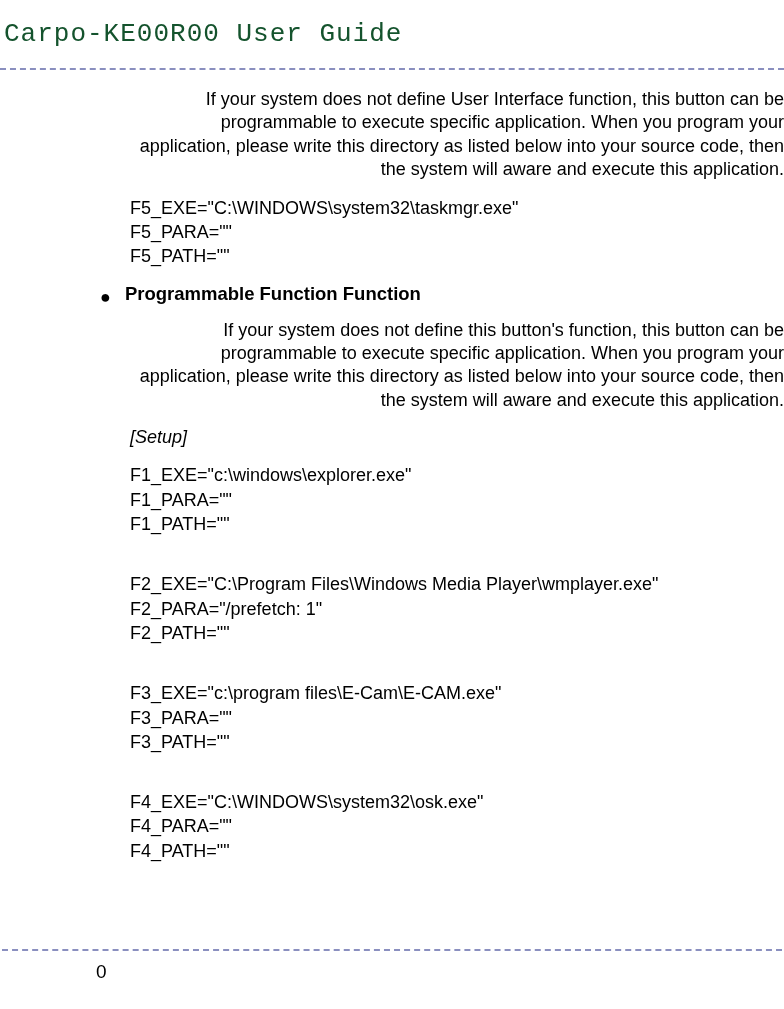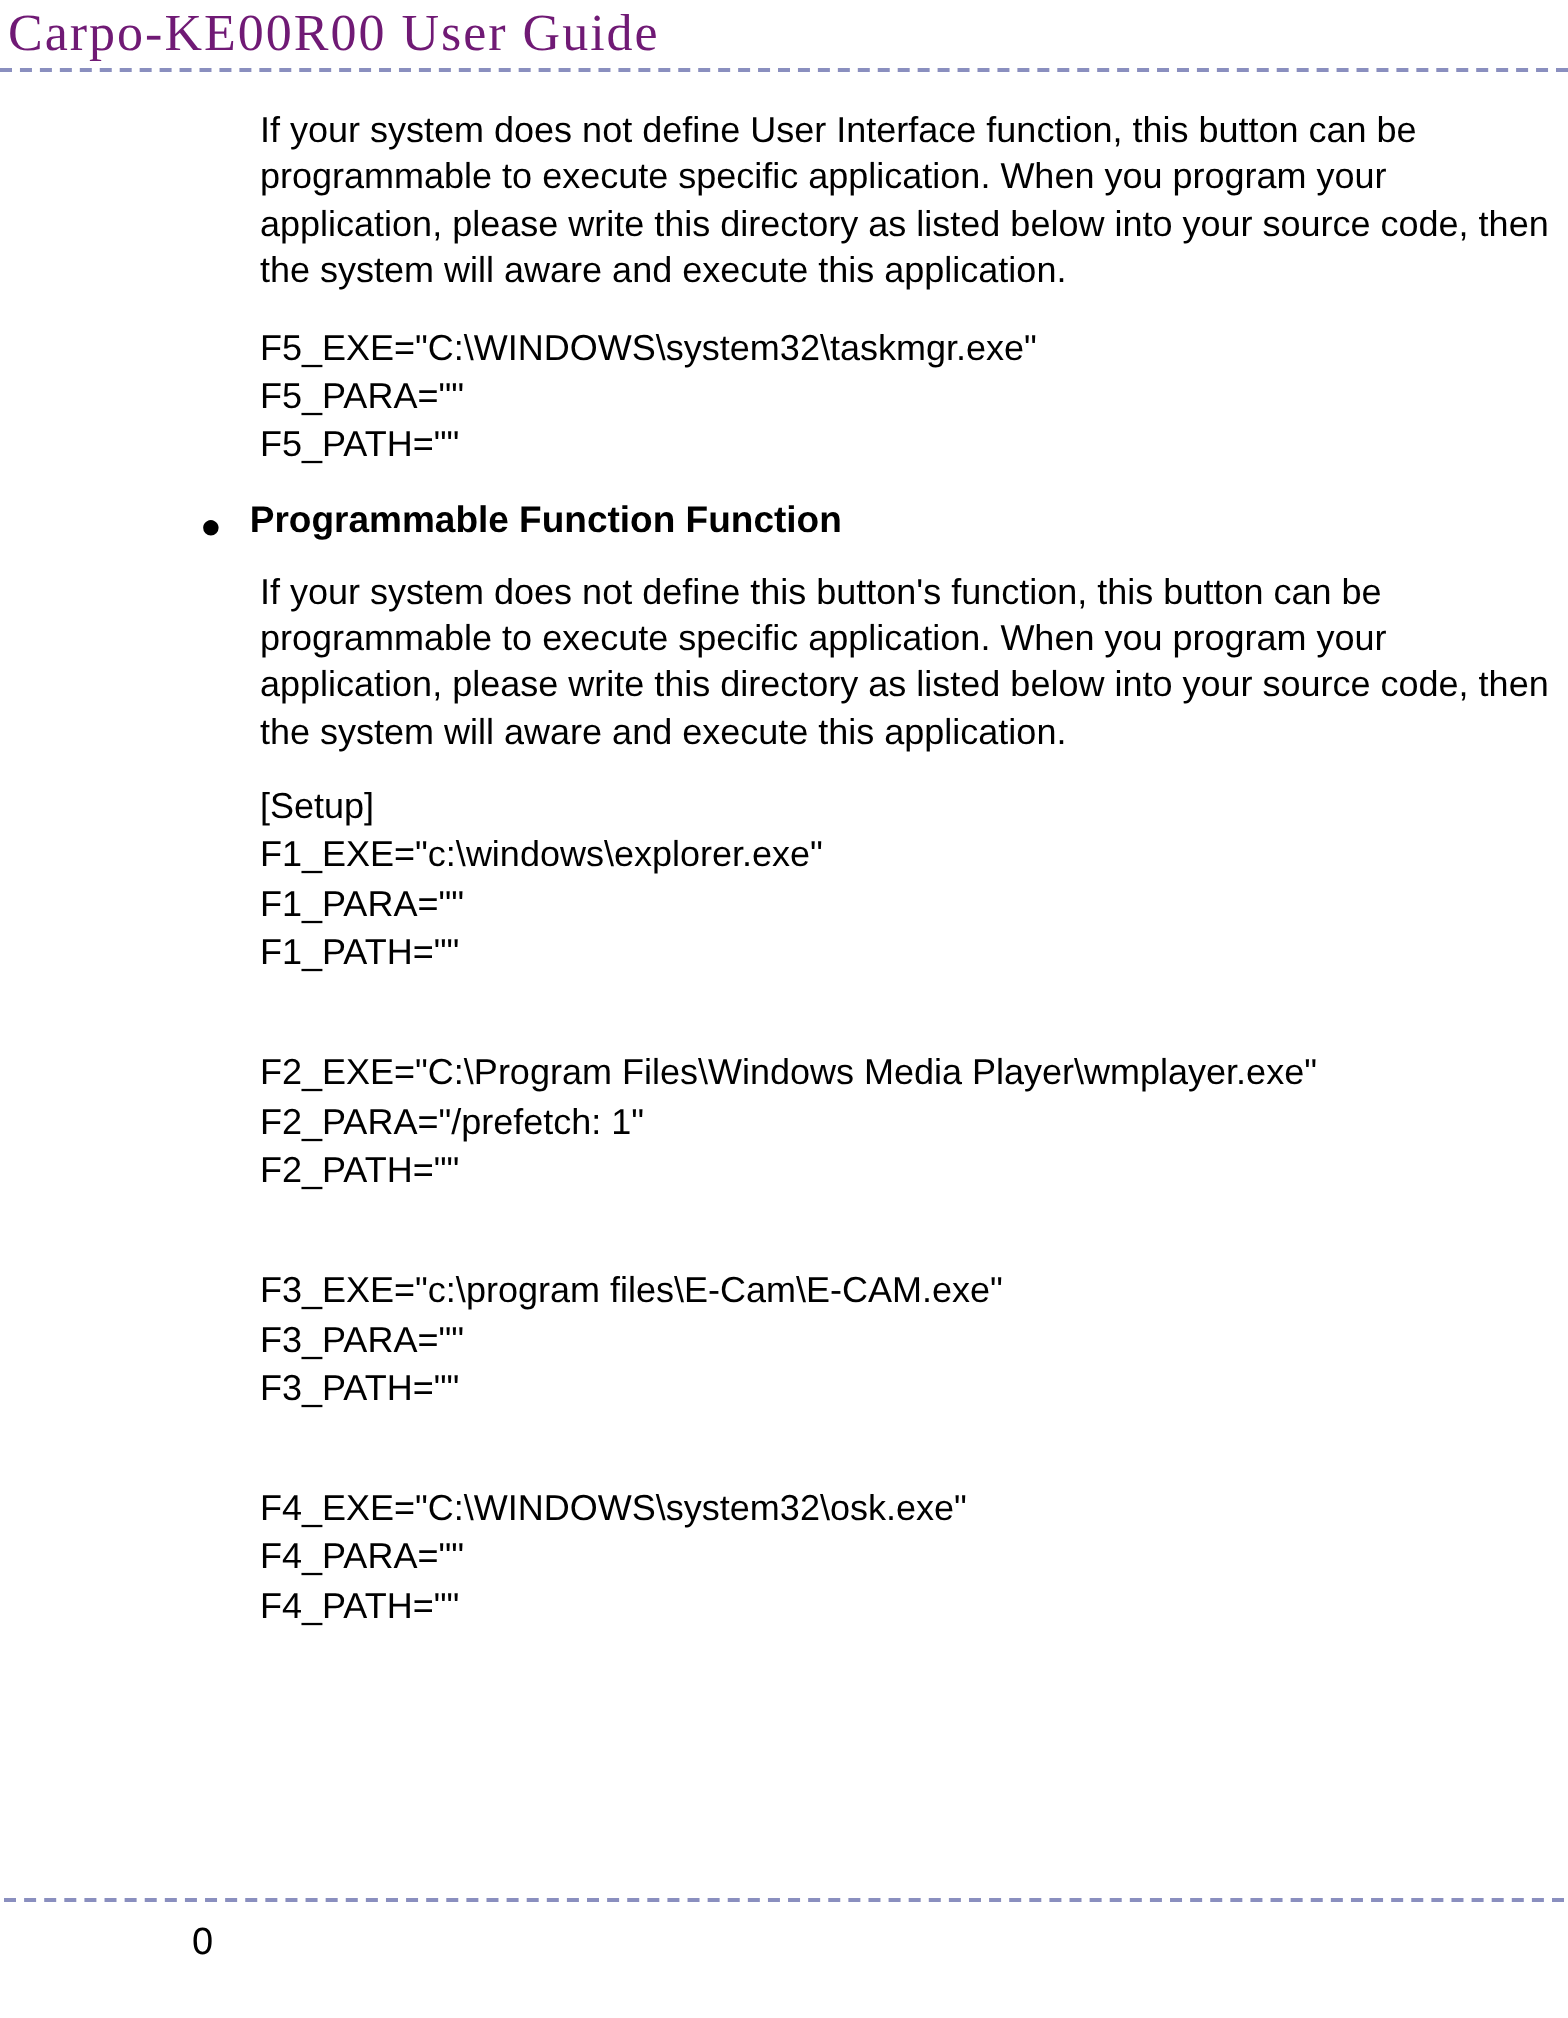--- a/index.html
+++ b/index.html
@@ -9,37 +9,38 @@
     }
     body {
       font-family: Verdana, Geneva, sans-serif;
       background: #ffffff;
       width: 784px;
       height: 1009px;
       position: relative;
       overflow: hidden;
     }
     .page-title {
-      font-family: Liberation Serif, serif;
+      font-family: Liberation Mono, monospace;
       font-size: 26px;
       font-weight: normal;
-      color: #701a75;
+      color: #14532d;
       letter-spacing: 1px;
-      padding: 2px 4px;
+      padding: 19px 4px;
       border-bottom: 2px dashed #8a8fbf;
     }
     .content {
       padding: 18px 0 0 130px;
       font-family: Verdana, Geneva, sans-serif;
       font-size: 18px;
       line-height: 1.3;
       color: #000000;
     }
     .para {
       margin-bottom: 14px;
+      text-align: right;
     }
     .code-block {
       font-family: Verdana, Geneva, sans-serif;
       font-size: 18px;
       line-height: 1.35;
       color: #000000;
       margin-bottom: 14px;
     }
     .code-line {
       display: block;
@@ -55,21 +56,22 @@
       line-height: 1;
       margin-top: 6px;
       margin-right: 14px;
       color: #000;
     }
     .bullet-heading {
       font-weight: bold;
       font-size: 18.5px;
     }
     .setup {
-      margin-bottom: 0;
+      margin-bottom: 14px;
+      font-style: italic;
     }
     .spacer {
       height: 22px;
     }
     .footer-line {
       position: absolute;
       left: 2px;
       right: 2px;
       bottom: 58px;
       border-top: 2px dashed #8a8fbf;

